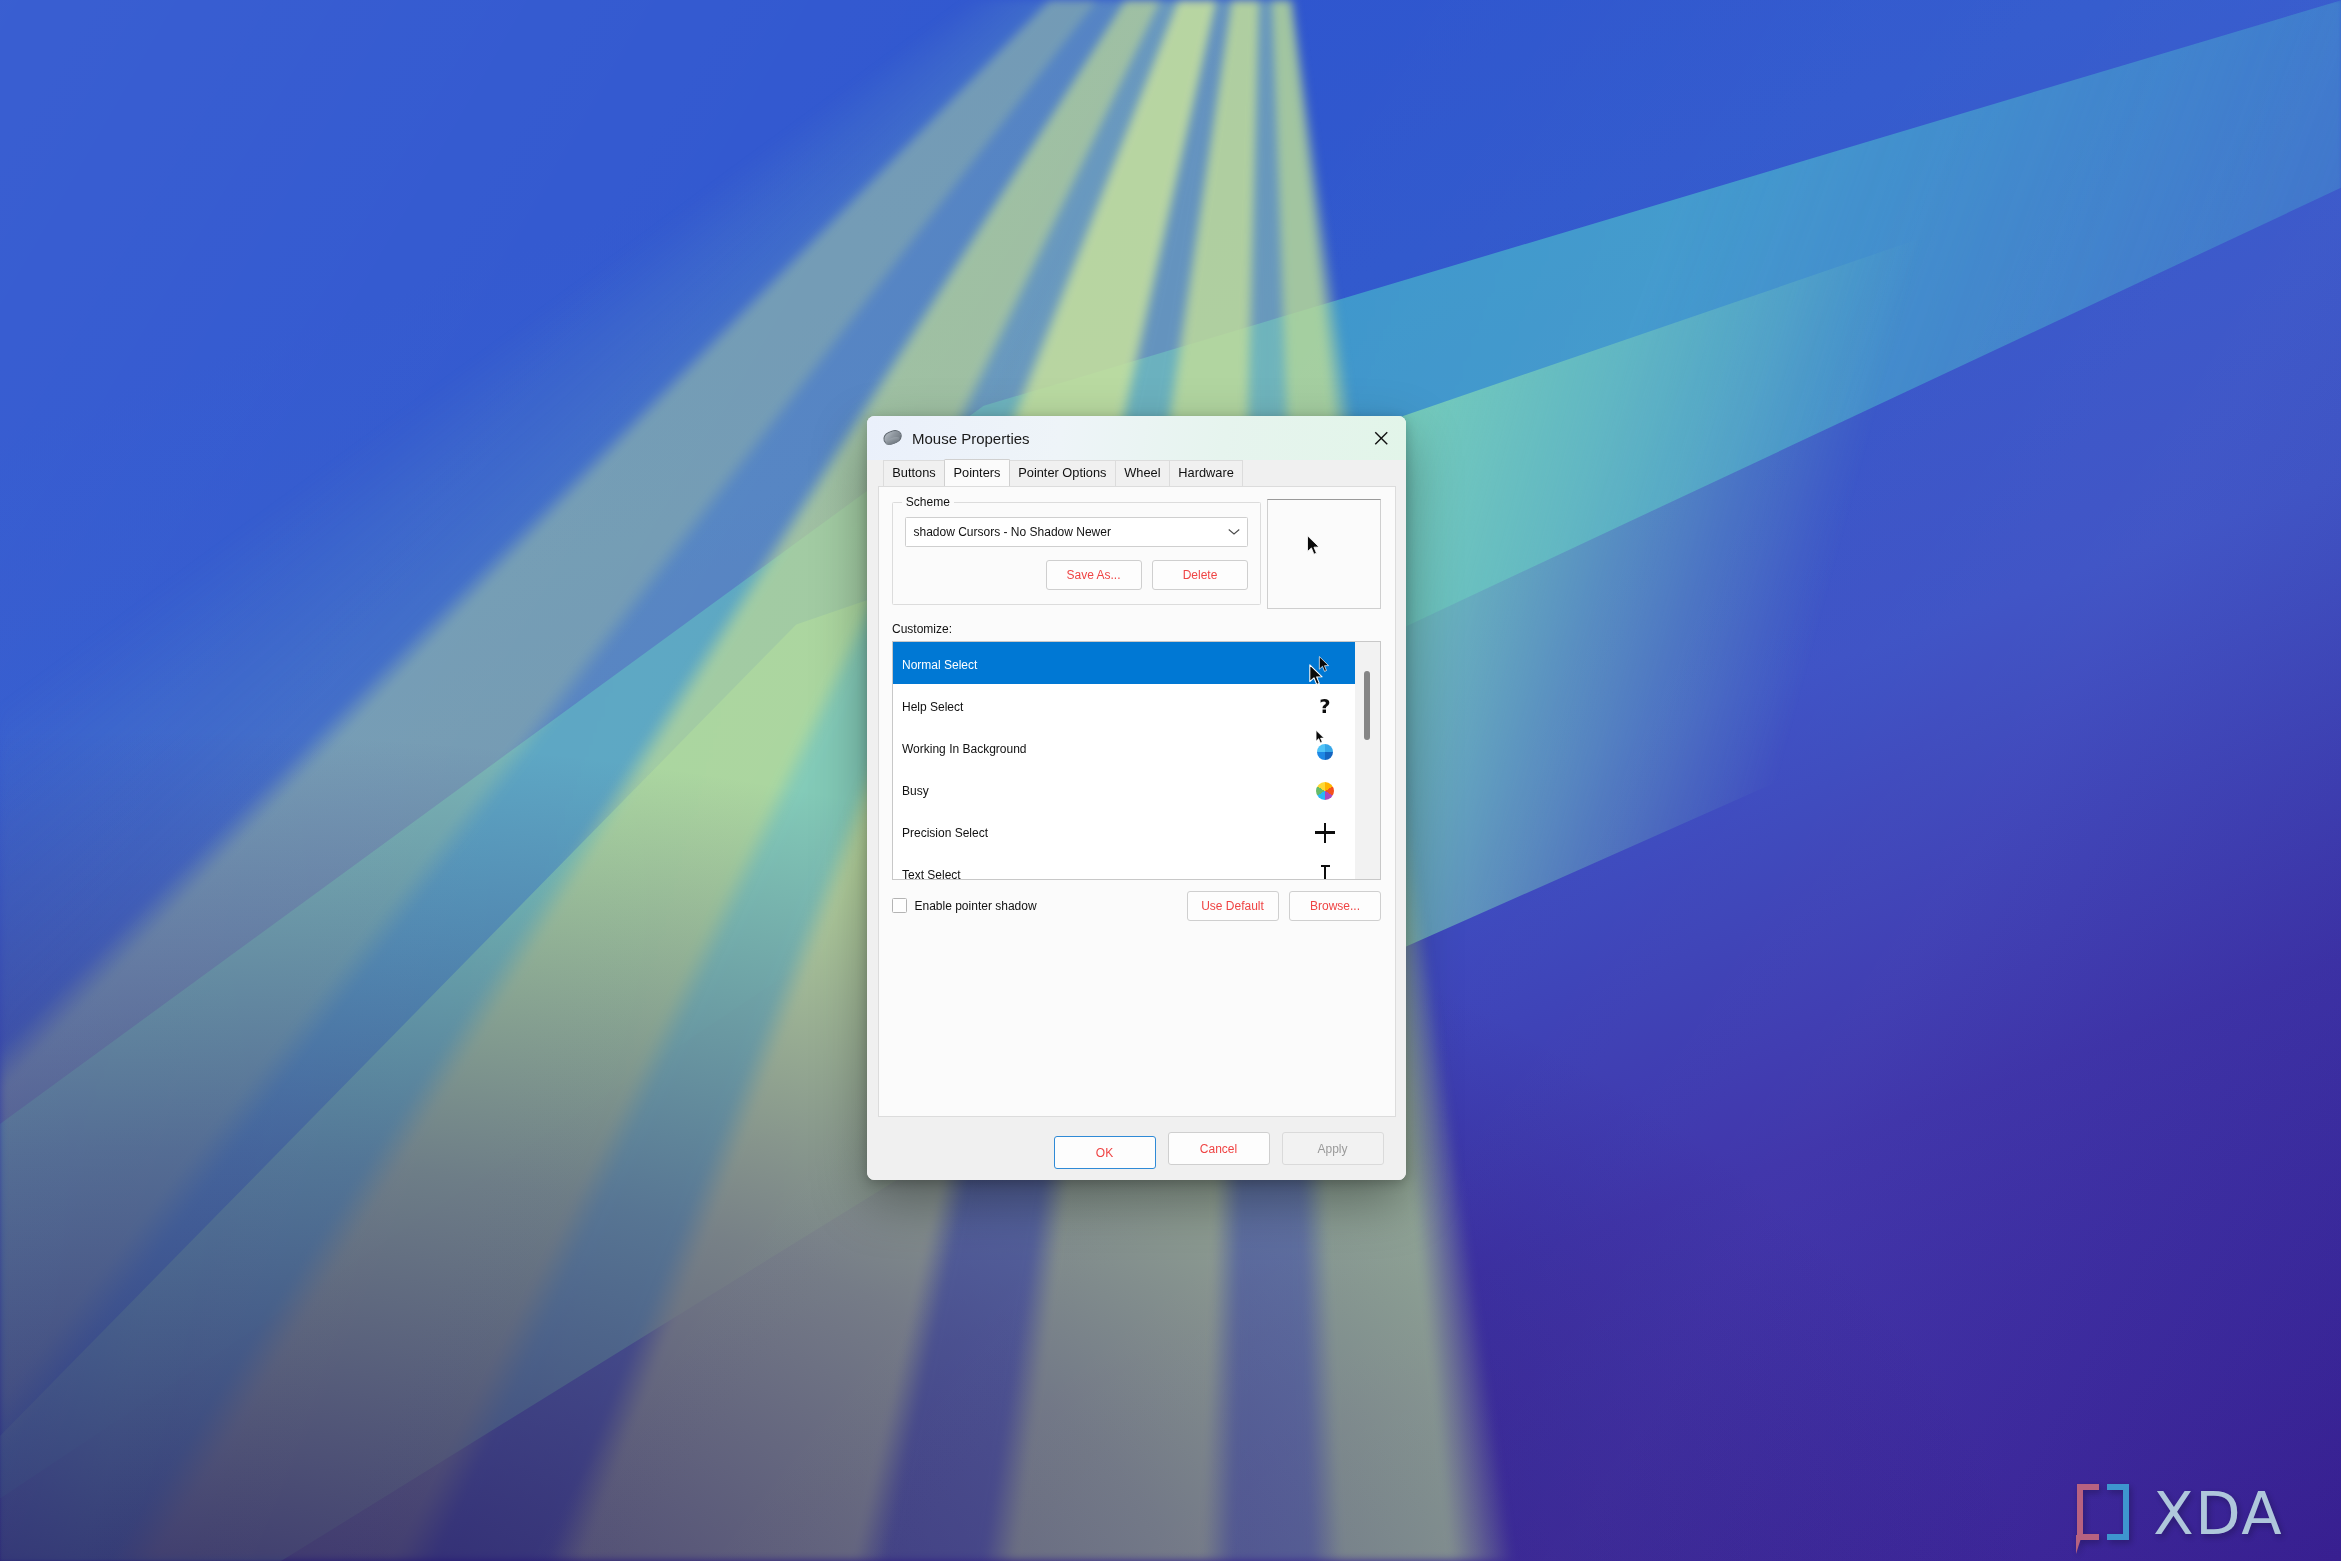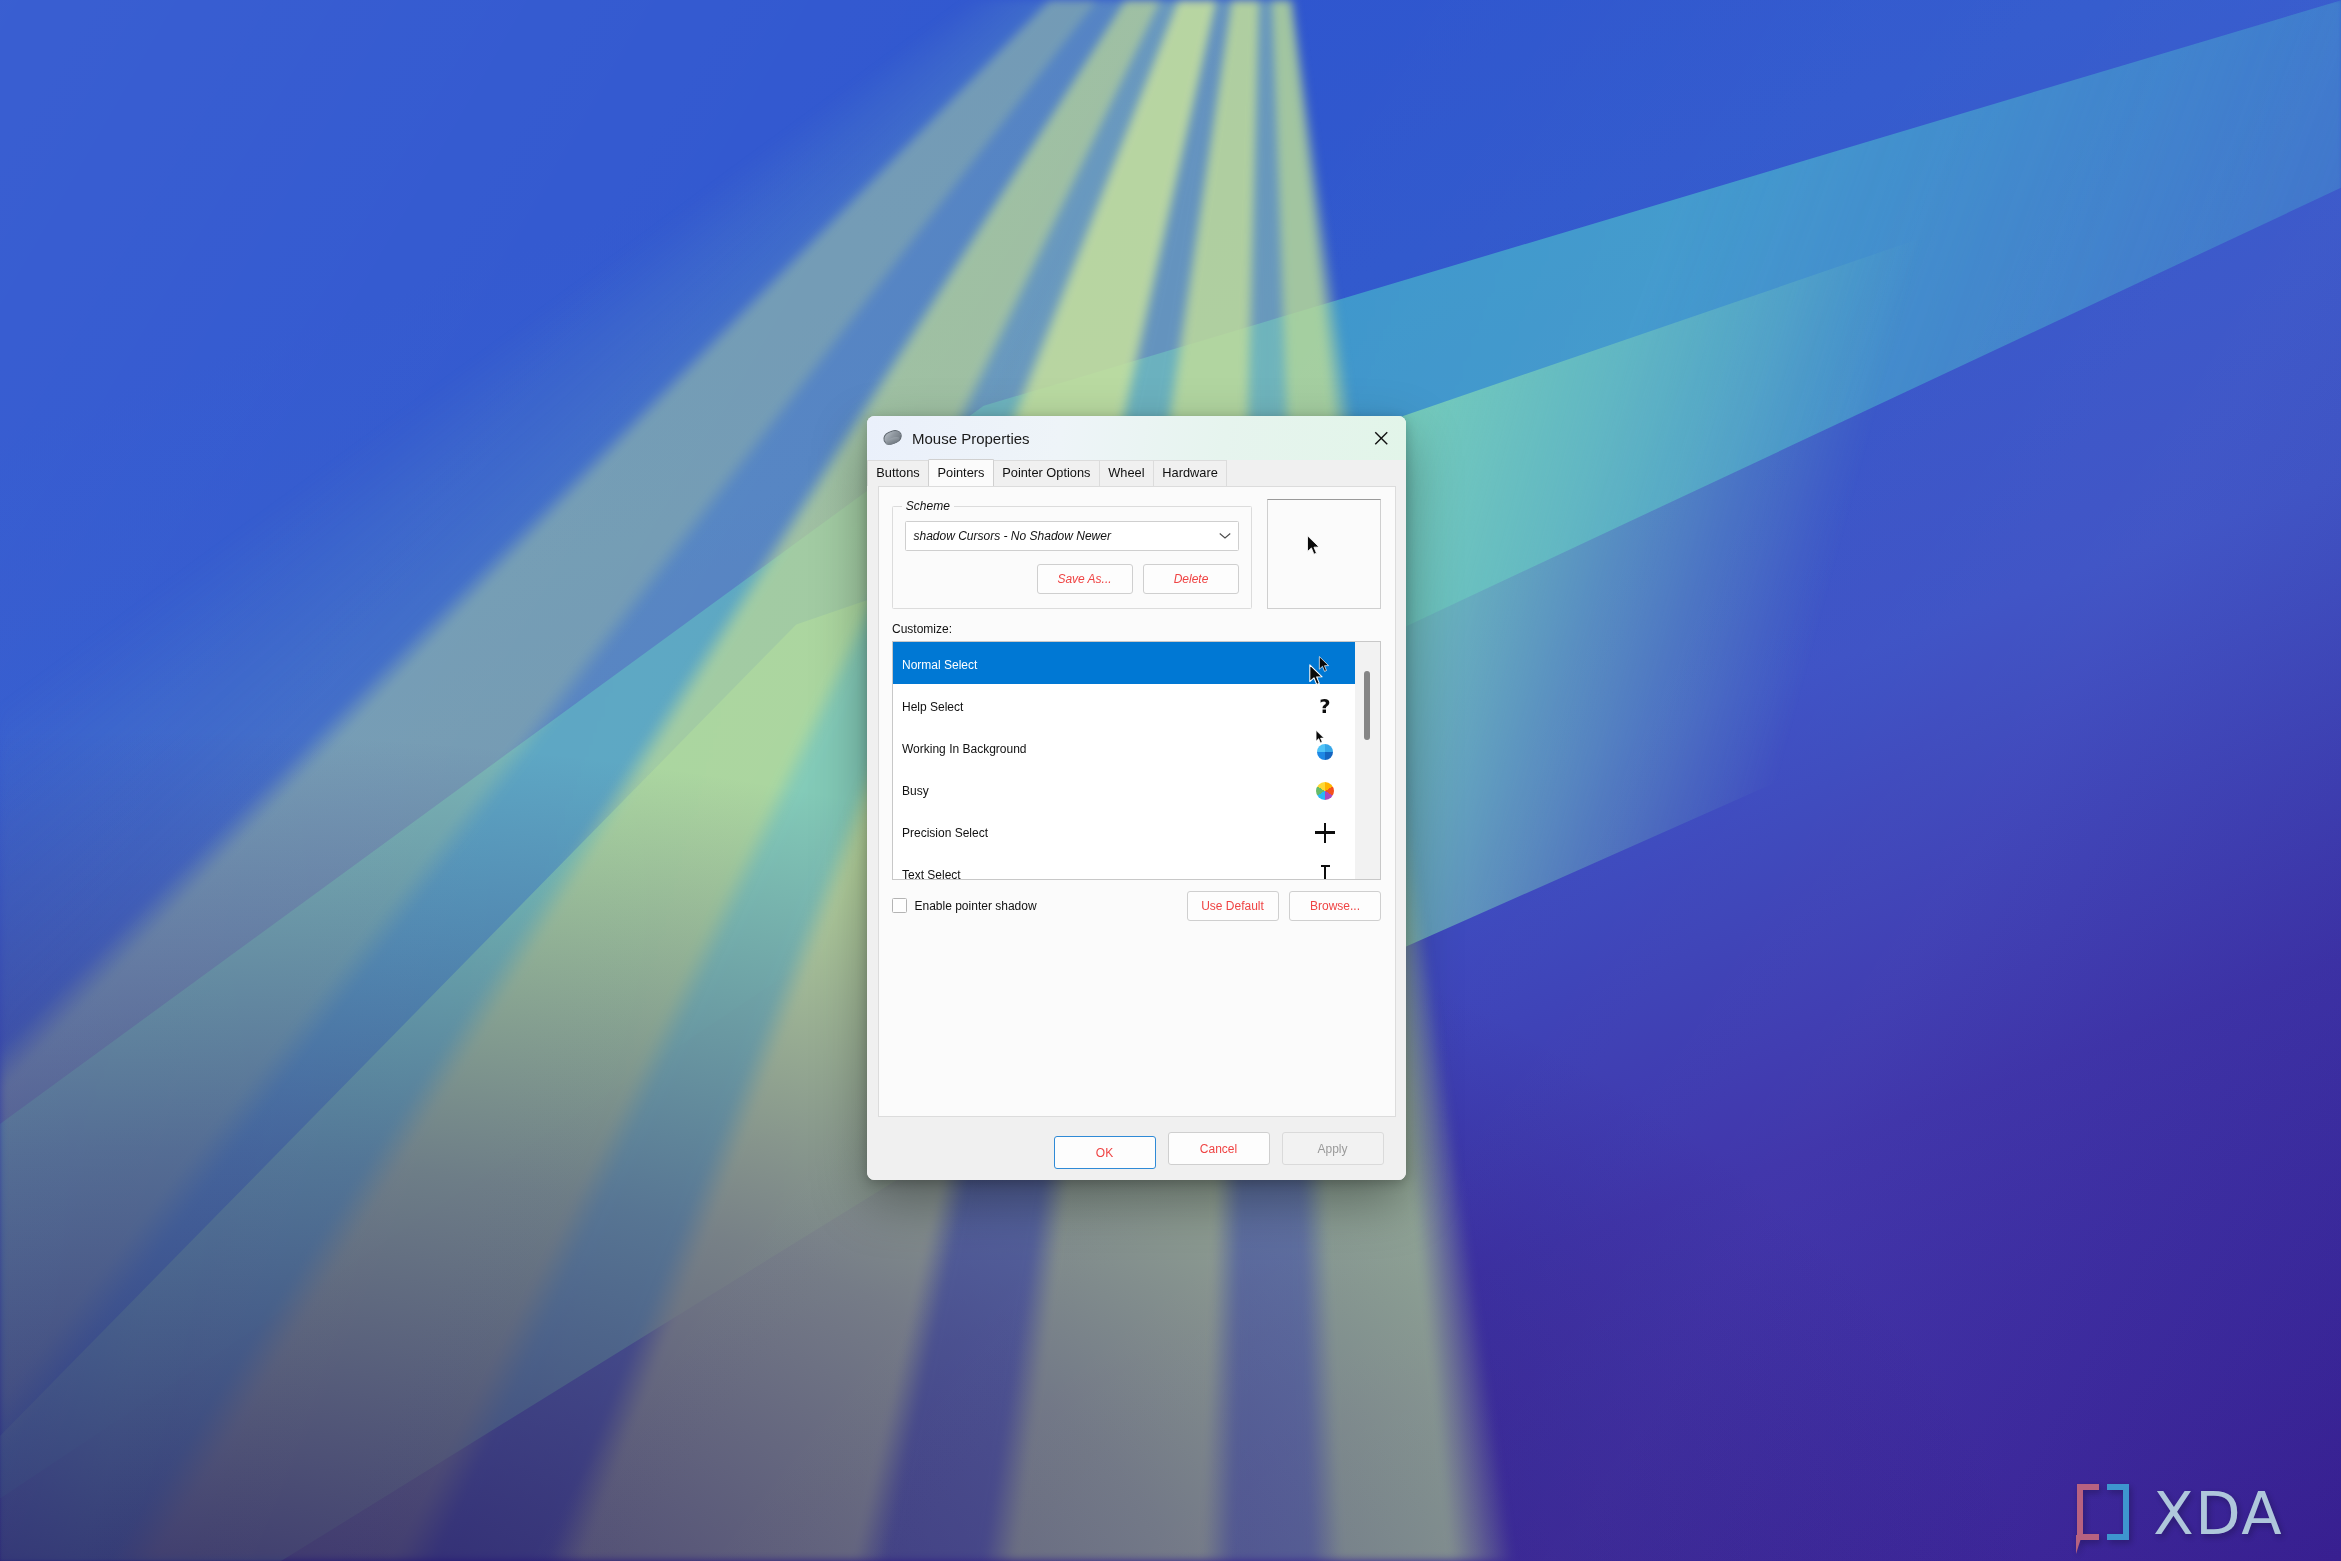--- a/index.html
+++ b/index.html
@@ -190,21 +190,21 @@
     cursor: pointer;
   }
   #close-button svg { display: block; }
 
   
   #tabstrip {
     flex: none;
     height: 25.5px;
     display: flex;
     align-items: flex-end;
-    padding-left: 0;
+    padding-left: 16px;
     background: #f0f0f0;
     position: relative;
     z-index: 2;
   }
   .tab {
     font-size: 12.8px;
     color: #101010;
     padding: 5.3px 8.3px 6px 8.3px;
     background: #f0f0f0;
     border: 0.8px solid #dcdcdc;
@@ -231,21 +231,21 @@
     flex: 1;
     margin: 0 10.5px 0 10.5px;
     background: #fbfbfb;
     border: 0.8px solid #dcdcdc;
     position: relative;
     padding: 12px 13.5px 0 13.5px;
     box-sizing: border-box;
   }
 
   
-  #scheme-row { display: flex; align-items: flex-end; gap: 15px; font-style: italic; }
+  #scheme-row { display: flex; align-items: center; gap: 6px; }
   #scheme-group {
     flex: 1;
     border: 0.8px solid #dcdcdc;
     border-radius: 1.5px;
     padding: 13.5px 12px 13.5px 12px;
     position: relative;
     box-sizing: border-box;
   }
   #scheme-legend {
     position: absolute;

